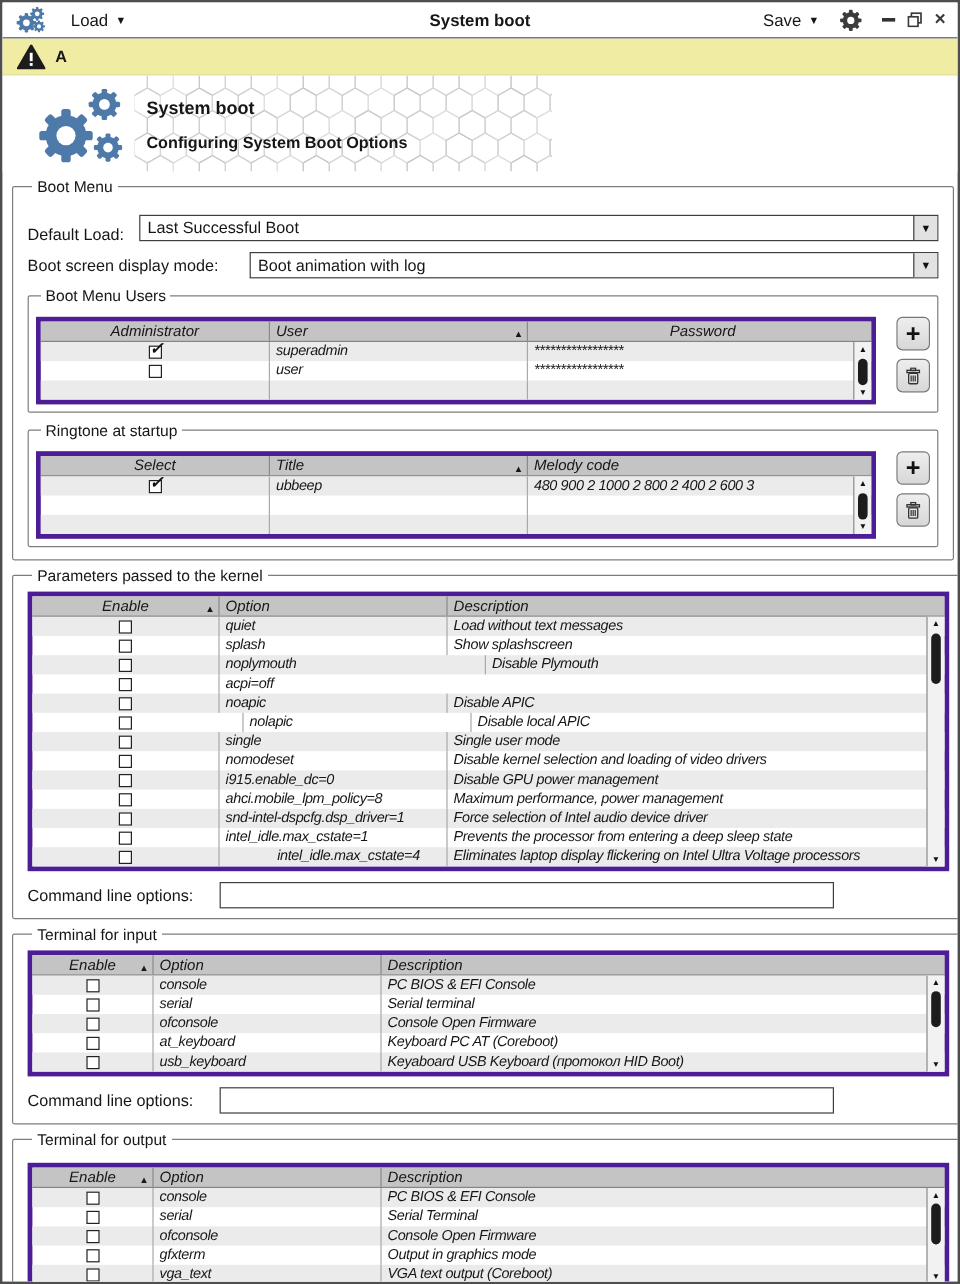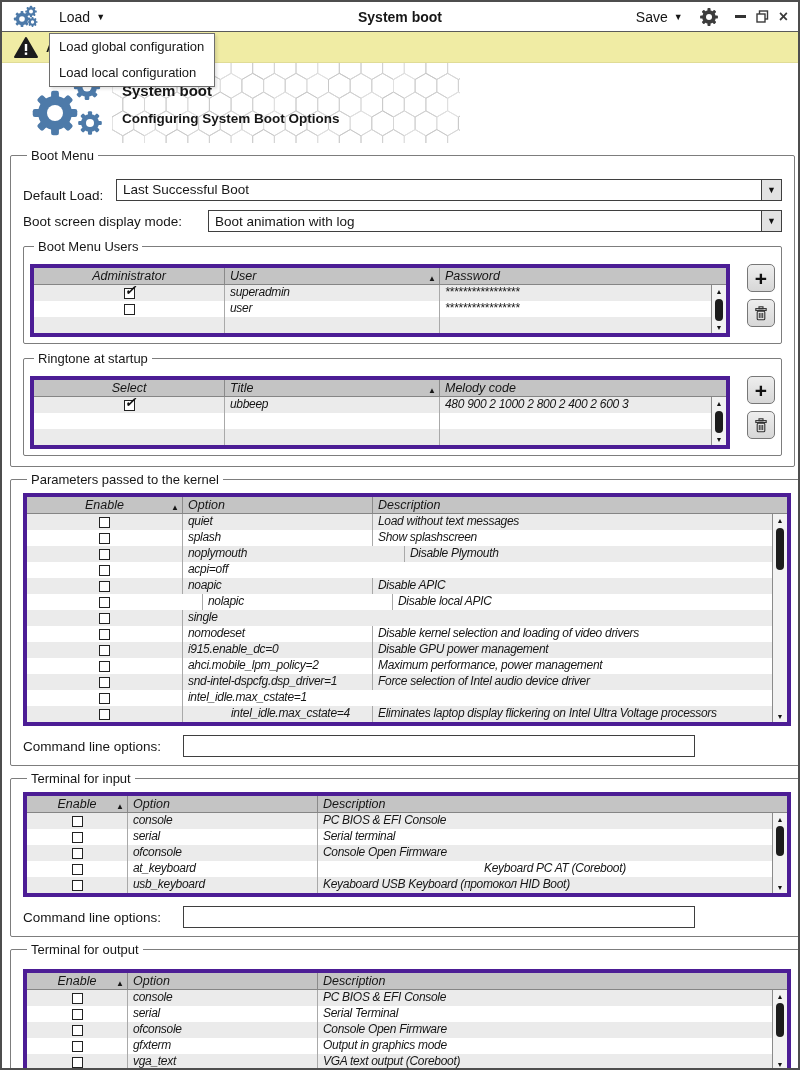--- a/index.html
+++ b/index.html
@@ -158,24 +158,20 @@
 
   <div class="warnbar">
     <svg width="24" height="21" viewBox="0 0 24 21">
       <path d="M12 1 L23 20 H1 Z" fill="#1c1c1c" stroke="#1c1c1c" stroke-width="2" stroke-linejoin="round"></path>
       <rect x="10.8" y="7" width="2.4" height="7" fill="#fff"></rect>
       <rect x="10.8" y="15.5" width="2.4" height="2.4" fill="#fff"></rect>
     </svg>
     <span class="warn-text">A</span>
   </div>
 
-  <div class="dropdown">
-    <div class="dd-item">Load global configuration</div>
-    <div class="dd-item">Load local configuration</div>
-  </div>
 
   <div class="header">
     <div class="hex-wrap"><svg id="hex-svg" width="348" height="80">
           <polygon points="10.8,-2.2 10.8,10.3 0.0,16.5 -10.8,10.3 -10.8,-2.3 -0.0,-8.5" fill="none" stroke="#d6d6d6" stroke-width="1"></polygon>
           <polygon points="32.5,-2.2 32.5,10.3 21.7,16.5 10.8,10.3 10.8,-2.3 21.7,-8.5" fill="none" stroke="#d0d0d0" stroke-width="1"></polygon>
           <polygon points="54.1,-2.2 54.1,10.3 43.3,16.5 32.5,10.3 32.5,-2.3 43.3,-8.5" fill="none" stroke="#e1e1e1" stroke-width="1"></polygon>
           <polygon points="75.8,-2.2 75.8,10.3 65.0,16.5 54.1,10.3 54.1,-2.3 65.0,-8.5" fill="none" stroke="#c8c8c8" stroke-width="1"></polygon>
           <polygon points="97.4,-2.2 97.4,10.3 86.6,16.5 75.8,10.3 75.8,-2.3 86.6,-8.5" fill="none" stroke="#d6d6d6" stroke-width="1"></polygon>
           <polygon points="119.1,-2.2 119.1,10.3 108.3,16.5 97.4,10.3 97.4,-2.3 108.3,-8.5" fill="none" stroke="#d0d0d0" stroke-width="1"></polygon>
           <polygon points="140.7,-2.2 140.7,10.3 129.9,16.5 119.1,10.3 119.1,-2.3 129.9,-8.5" fill="none" stroke="#e1e1e1" stroke-width="1"></polygon>
@@ -322,21 +318,21 @@
     <fieldset class="inner">
       <legend>Boot Menu Users</legend>
       <div class="tblrow-wrap">
         <div class="tbl" style="width:700px;">
           <div class="thead">
             <div class="hcell ccenter" style="width:190px;">Administrator</div>
             <div class="hcell" style="width:215px;">
               <span>User</span>
               <span class="sort">▲</span>
             </div>
-            <div class="hcell" style="flex:1;">Password</div>
+            <div class="hcell" style="flex:1;text-align:center;">Password</div>
           </div>
           <div class="tbody">
               <div class="trow">
                 <div class="tcell ccenter" style="width: 190px;">
                   <span class="cb small checked"></span>
                 </div>
                 <div class="tcell" style="width: 215px;">superadmin</div>
                 <div class="tcell" style="flex: 1 1 0%;">*****************</div>
               </div>
               <div class="trow">
@@ -483,54 +479,56 @@
               <span class="cb small"></span>
             </div>
             <div class="tcell" style="width: 190px; margin-left: 20px;">nolapic</div>
             <div class="tcell" style="flex: 1 1 0%;">Disable local APIC</div>
           </div>
           <div class="trow">
             <div class="tcell ccenter" style="width: 155px;">
               <span class="cb small"></span>
             </div>
             <div class="tcell" style="width: 190px;">single</div>
+            <div class="tcell" style="flex: 1 1 0%;">Single user mode</div>
           </div>
           <div class="trow">
             <div class="tcell ccenter" style="width: 155px;">
               <span class="cb small"></span>
             </div>
             <div class="tcell" style="width: 190px;">nomodeset</div>
             <div class="tcell" style="flex: 1 1 0%;">Disable kernel selection and loading of video drivers</div>
           </div>
           <div class="trow">
             <div class="tcell ccenter" style="width: 155px;">
               <span class="cb small"></span>
             </div>
             <div class="tcell" style="width: 190px;">i915.enable_dc=0</div>
             <div class="tcell" style="flex: 1 1 0%;">Disable GPU power management</div>
           </div>
           <div class="trow">
             <div class="tcell ccenter" style="width: 155px;">
               <span class="cb small"></span>
             </div>
-            <div class="tcell" style="width: 190px;">ahci.mobile_lpm_policy=2</div>
+            <div class="tcell" style="width: 190px;">ahci.mobile_lpm_policy=8</div>
             <div class="tcell" style="flex: 1 1 0%;">Maximum performance, power management</div>
           </div>
           <div class="trow">
             <div class="tcell ccenter" style="width: 155px;">
               <span class="cb small"></span>
             </div>
             <div class="tcell" style="width: 190px;">snd-intel-dspcfg.dsp_driver=1</div>
             <div class="tcell" style="flex: 1 1 0%;">Force selection of Intel audio device driver</div>
           </div>
           <div class="trow">
             <div class="tcell ccenter" style="width: 155px;">
               <span class="cb small"></span>
             </div>
             <div class="tcell" style="width: 190px;">intel_idle.max_cstate=1</div>
+            <div class="tcell" style="flex: 1 1 0%;">Prevents the processor from entering a deep sleep state</div>
           </div>
           <div class="trow">
             <div class="tcell ccenter" style="width: 155px;">
               <span class="cb small"></span>
             </div>
             <div class="tcell" style="width: 190px; padding-left: 48px;">intel_idle.max_cstate=4</div>
             <div class="tcell" style="flex: 1 1 0%;">Eliminates laptop display flickering on Intel Ultra Voltage processors</div>
           </div>
         </div>
       <div class="vscroll" style="top:17px;">
@@ -576,21 +574,21 @@
               <span class="cb small"></span>
             </div>
             <div class="tcell" style="width: 190px;">ofconsole</div>
             <div class="tcell" style="flex: 1 1 0%;">Console Open Firmware</div>
           </div>
           <div class="trow">
             <div class="tcell ccenter" style="width: 100px;">
               <span class="cb small"></span>
             </div>
             <div class="tcell" style="width: 190px;">at_keyboard</div>
-            <div class="tcell" style="flex: 1 1 0%; text-align: center;">Keyboard PC AT (Coreboot)</div>
+            <div class="tcell" style="flex: 1 1 0%;">Keyboard PC AT (Coreboot)</div>
           </div>
           <div class="trow">
             <div class="tcell ccenter" style="width: 100px;">
               <span class="cb small"></span>
             </div>
             <div class="tcell" style="width: 190px;">usb_keyboard</div>
             <div class="tcell" style="flex: 1 1 0%;">Keyaboard USB Keyboard (протокол HID Boot)</div>
           </div>
         </div>
       <div class="vscroll" style="top:17px;">

